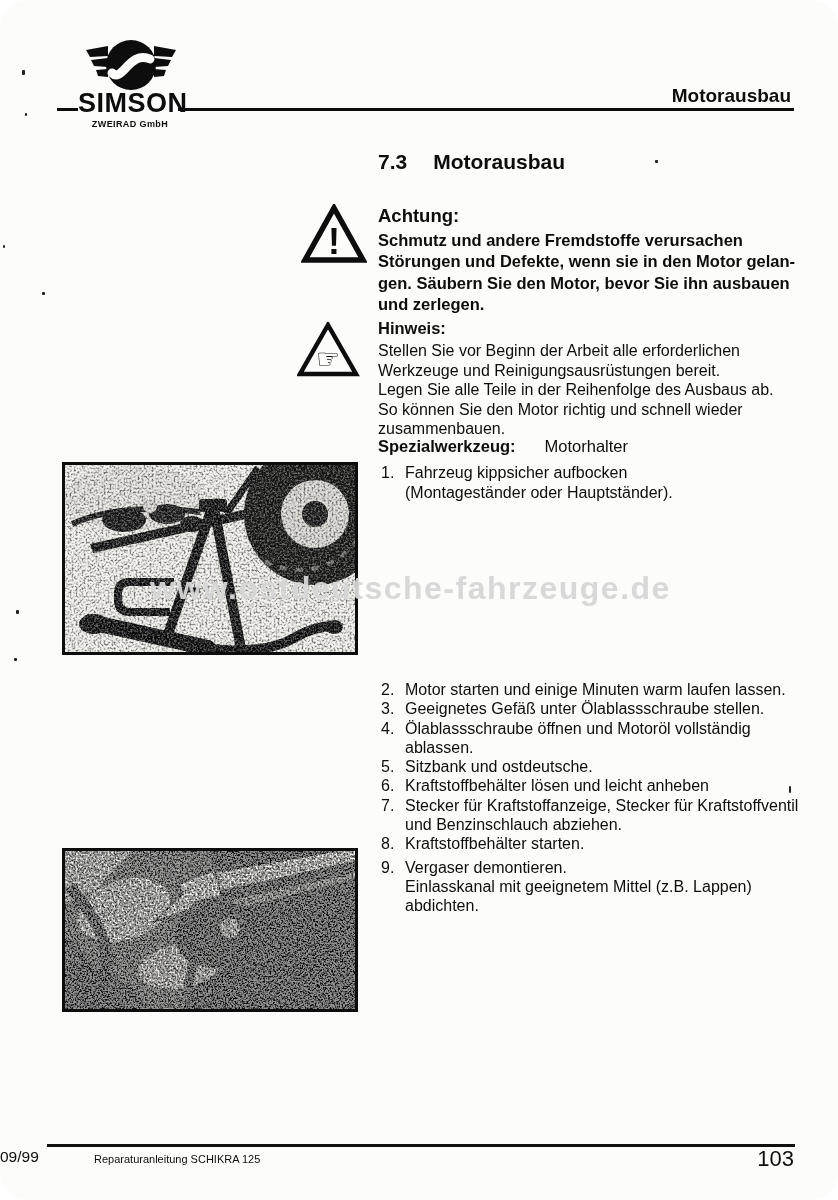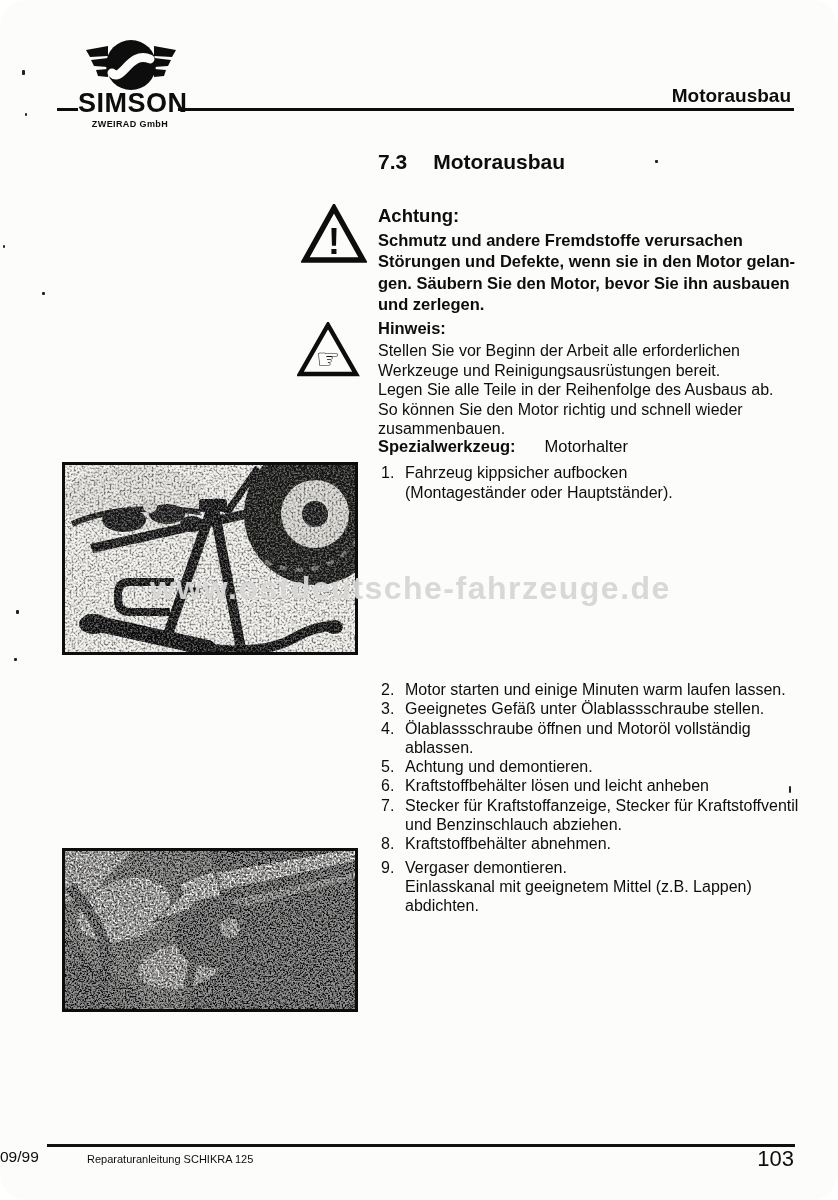--- a/index.html
+++ b/index.html
@@ -53,21 +53,21 @@
   .photo2 { left:62px; top:848px; width:296px; height:164px; z-index:1; }
   .photo1 svg, .photo2 svg { display:block; }
 
   
   .watermark { left:150px; top:570px; z-index:6;
     font-size:32px; font-weight:700; letter-spacing:1.5px;
     color:rgba(214,214,214,.95); white-space:nowrap; }
 
   
   .footer-rule { left:47px; top:1144px; width:748px; height:2.5px; background:#101010; }
-  .footer-left { left:54px; top:1153px; font-size:11px;padding-left:33px; }
+  .footer-left { left:61px; top:1153px; font-size:11px;padding-left:33px; }
   .footer-center { left:0; top:1148px; width:838px; text-align:left; font-size:15.5px; }
   .footer-right { right:44px; top:1146px; font-size:22px;margin-left:9px; }
 
   
   .speck { position:absolute; background:#222; border-radius:1px; }
 </style>
 </head>
 <body>
 
 <div class="page">
@@ -201,36 +201,36 @@
         <span class="step-text">Geeignetes Gefäß unter Ölablassschraube stellen.</span>
       </div>
 
       <div class="step">
         <span class="step-num">4.</span>
         <span class="step-text">Ölablassschraube öffnen und Motoröl vollständig<br>ablassen.</span>
       </div>
 
       <div class="step">
         <span class="step-num">5.</span>
-        <span class="step-text">Achtung und demontieren.</span>
+        <span class="step-text">Sitzbank und ostdeutsche.</span>
       </div>
 
       <div class="step">
         <span class="step-num">6.</span>
         <span class="step-text">Kraftstoffbehälter lösen und leicht anheben</span>
       </div>
 
       <div class="step">
         <span class="step-num">7.</span>
         <span class="step-text">Stecker für Kraftstoffanzeige, Stecker für Kraftstoffventil<br>und Benzinschlauch abziehen.</span>
       </div>
 
       <div class="step">
         <span class="step-num">8.</span>
-        <span class="step-text">Kraftstoffbehälter abnehmen.</span>
+        <span class="step-text">Kraftstoffbehälter starten.</span>
       </div>
     </div>
 
   <div class="abs steps steps-bottom">
 
       <div class="step">
         <span class="step-num">9.</span>
         <span class="step-text">Vergaser demontieren.<br>Einlasskanal mit geeignetem Mittel (z.B. Lappen)<br>abdichten.</span>
       </div>
     </div>

